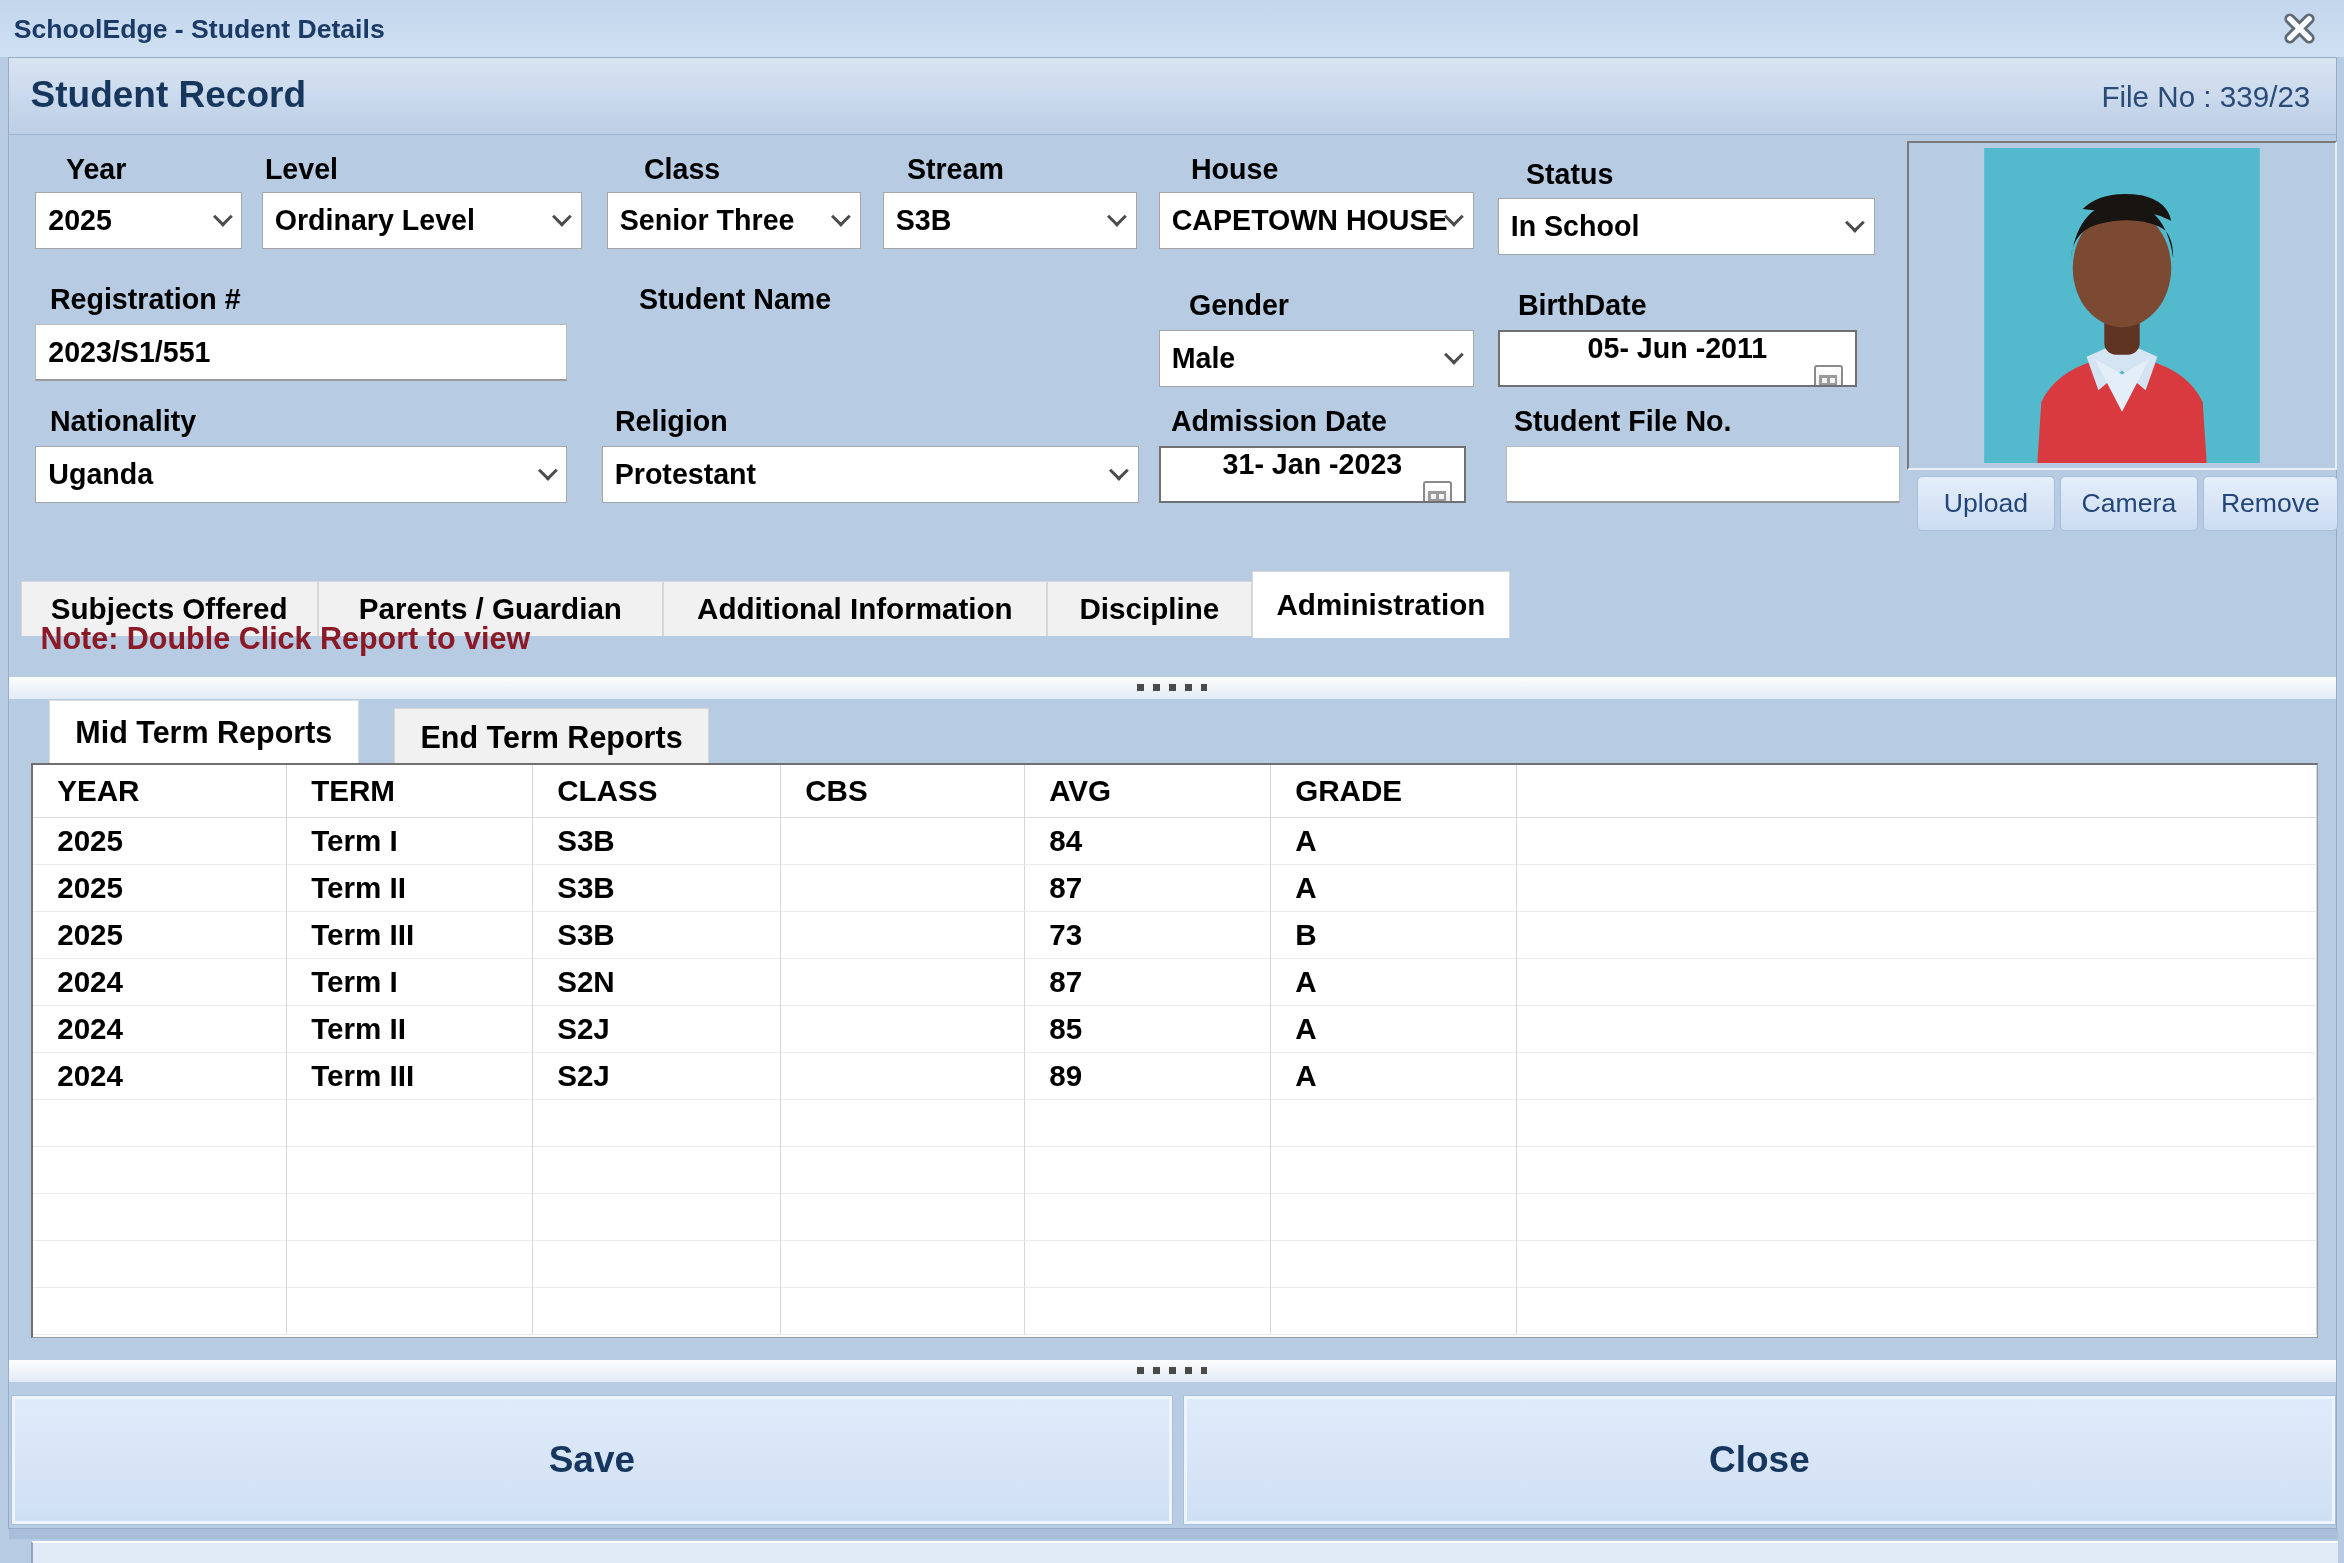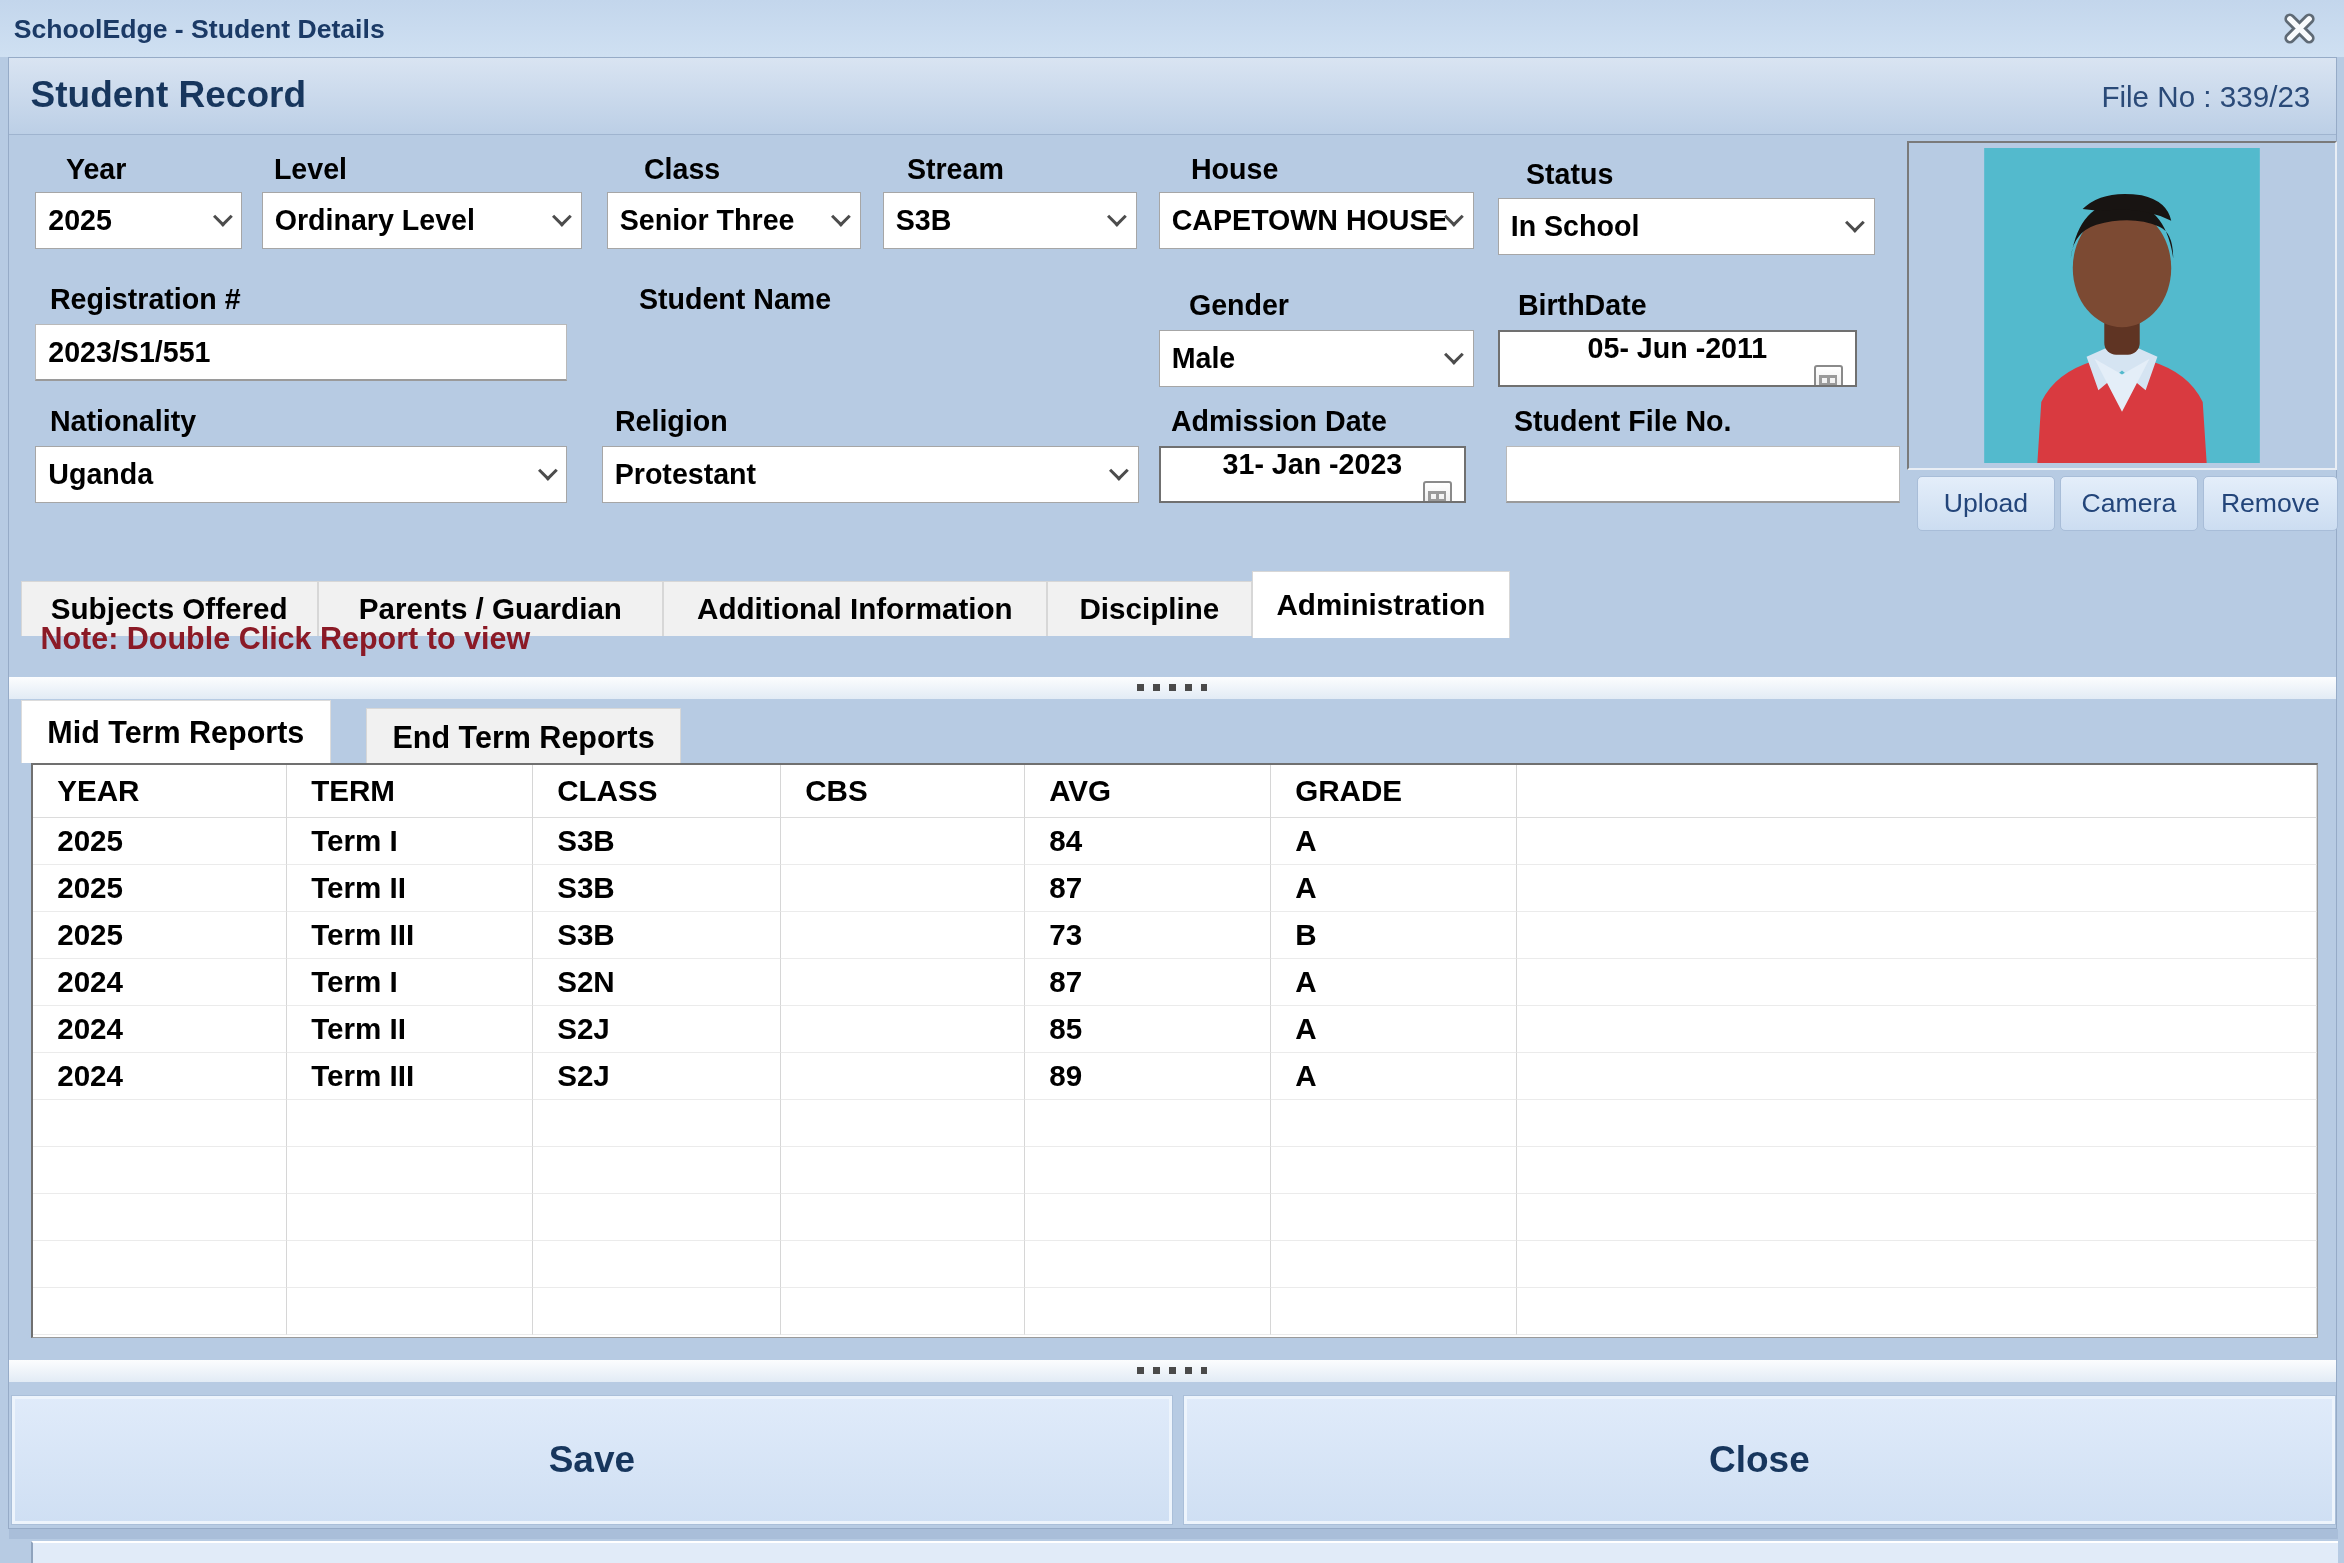--- a/index.html
+++ b/index.html
@@ -54,21 +54,21 @@
   .tab.active { top:481px; height:67px; background:#fff; z-index:3; }
 
   .note-text { position:absolute; left:31.5px; top:563px; font-size:30.5px; font-weight:bold; color:#8b1a26; }
 
   .splitter { position:absolute; left:0; width:2327px; height:21.7px;
     background:linear-gradient(#fcfdfe,#e2ebf5); display:flex; align-items:center;
     justify-content:center; gap:8.9px; cursor:row-resize; }
   .splitter .dot { width:6.9px; height:6.9px; background:#4a4a4a; flex:none; }
 
   .rtab { position:absolute; display:flex; align-items:center; padding:0 25.6px;
-    font-size:30.5px; font-weight:bold; color:#000; cursor:pointer; }
+    font-size:30.5px; font-weight:bold; color:#000; cursor:pointer;margin-left:28px; }
   .rtab.active { top:642px; height:63px; background:#fff; border:1px solid #dcdcdc; border-bottom:none; z-index:2; }
   .rtab.inactive { top:650px; height:59px; background:#f1f1f1; border:1px solid #d7d7d7; }
 
   .report-table { position:absolute; left:21.7px; top:705px; width:2287px; height:575px;
     background:#fff; border:1px solid #9a9a9a; border-top:2px solid #707070; border-left:2px solid #707070; }
   .trow { display:grid; grid-template-columns:254px 246px 248px 244px 246px 246px 1fr; height:47px; }
   .trow.head { height:53px; }
   .tcell { padding-left:24.6px; display:flex; align-items:center; font-size:29.6px; font-weight:bold;
     color:#000; border-right:1px solid #d6d6d6; border-bottom:1px solid #ebebeb; overflow:hidden; }
   .trow.head .tcell { border-bottom:1px solid #dcdcdc; }
@@ -93,21 +93,21 @@
 </div>
 
 <div class="dialog">
 
   <div class="record-header">
     <span class="record-title">Student Record</span>
     <span class="file-no">File No : 339/23</span>
   </div>
 
   <span class="flabel" style="left:57px;top:95px;">Year</span>
-  <span class="flabel" style="left:265px;top:95px;">Level</span>
+  <span class="flabel" style="left:256px;top:95px;">Level</span>
   <span class="flabel" style="left:635px;top:95px;">Class</span>
   <span class="flabel" style="left:898px;top:95px;">Stream</span>
   <span class="flabel" style="left:1182px;top:95px;">House</span>
   <span class="flabel" style="left:1517px;top:100px;">Status</span>
 
   <div class="combo" style="left:26.6px;top:134px;width:207px;">
     <span>2025</span><span class="chev"></span></div>
   <div class="combo" style="left:253px;top:134px;width:320px;">
     <span>Ordinary Level</span><span class="chev"></span></div>
   <div class="combo" style="left:598px;top:134px;width:254px;">

